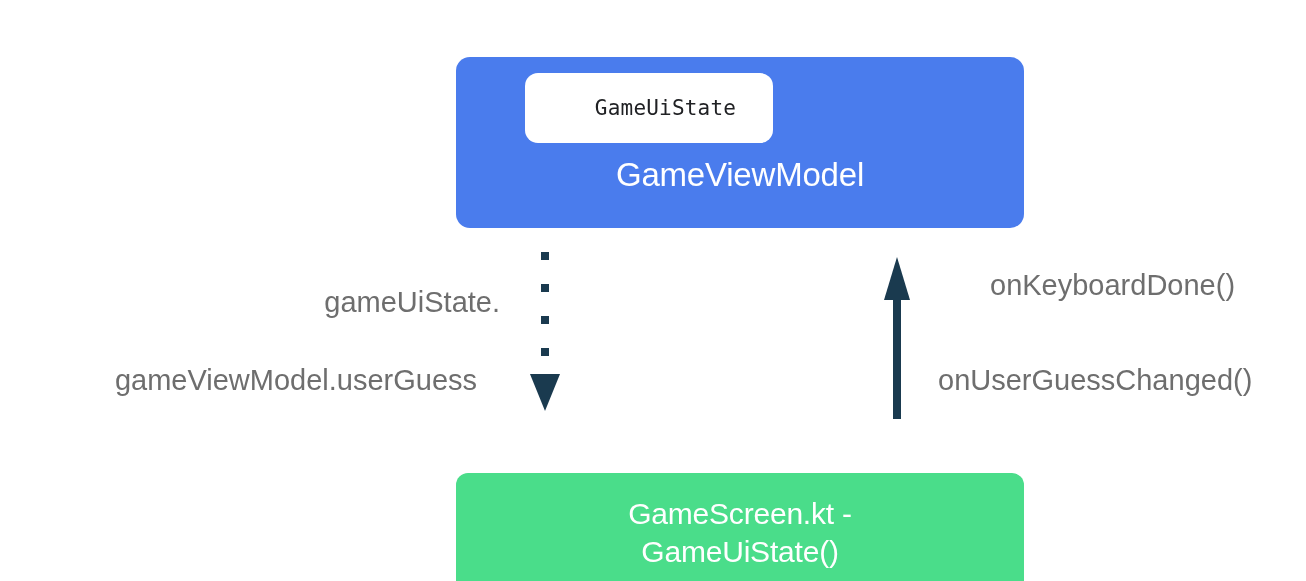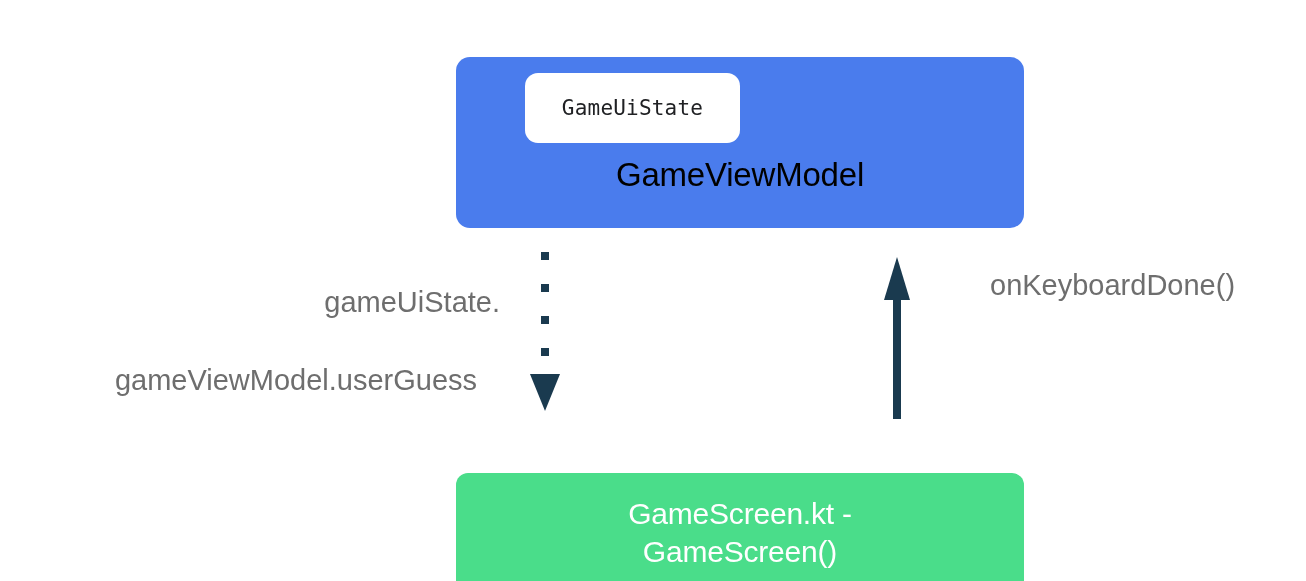--- a/index.html
+++ b/index.html
@@ -44,39 +44,40 @@
     position: absolute;
     left: 69px;
     top: 16px;
     width: 215px;
     height: 70px;
     background: #ffffff;
     border-radius: 13px;
     display: flex;
     align-items: center;
     justify-content: center;
+    padding-left: 33px;
   }
 
   #gameuistate-pill .pill-label {
     font-family: "DejaVu Sans Mono", "Liberation Mono", monospace;
     font-size: 21px;
     color: #202124;
     letter-spacing: 0.2px;
     white-space: nowrap;
   }
 
   #viewmodel-title {
     position: absolute;
     left: 0;
     right: 0;
     top: 98px;
     text-align: center;
     font-size: 33px;
     line-height: 40px;
-    color: #000000;
+    color: #ffffff;
     letter-spacing: -0.2px;
     white-space: nowrap;
   }
 
   #gamescreen-box {
     left: 456px;
     top: 432px;
     width: 568px;
     height: 120px;
     background: #4add8a;
@@ -156,21 +157,21 @@
   <div class="node-box" id="viewmodel-box">
     <div id="gameuistate-pill">
       <span class="pill-label">GameUiState</span>
     </div>
     <div id="viewmodel-title">GameViewModel</div>
   </div>
 
   <div class="node-box" id="gamescreen-box">
     <div id="gamescreen-title">
       <span>GameScreen.kt -</span><br>
-      <span>GameScreen()</span>
+      <span>GameUiState()</span>
     </div>
   </div>
 
   <svg class="arrow-svg" id="state-arrow-svg" viewBox="0 0 50 175">
     <rect x="21" y="7" width="8" height="8" fill="#1a3a4f"></rect>
     <rect x="21" y="39" width="8" height="8" fill="#1a3a4f"></rect>
     <rect x="21" y="71" width="8" height="8" fill="#1a3a4f"></rect>
     <rect x="21" y="103" width="8" height="8" fill="#1a3a4f"></rect>
     <rect x="21" y="129" width="8" height="8" fill="#1a3a4f"></rect>
     <polygon points="10,129 40,129 25,166" fill="#1a3a4f"></polygon>
@@ -182,14 +183,15 @@
   </svg>
 
   <div class="edge-label" id="state-label-top">
     <span>gameUiState.</span><br>
   </div>
 
   <div class="edge-label" id="state-label-bottom">gameViewModel.userGuess</div>
 
   <div class="edge-label" id="event-label-top">onKeyboardDone()</div>
 
+  <div class="edge-label" id="event-label-bottom">onUserGuessChanged()</div>
 
 </div>
 
 </body></html>

